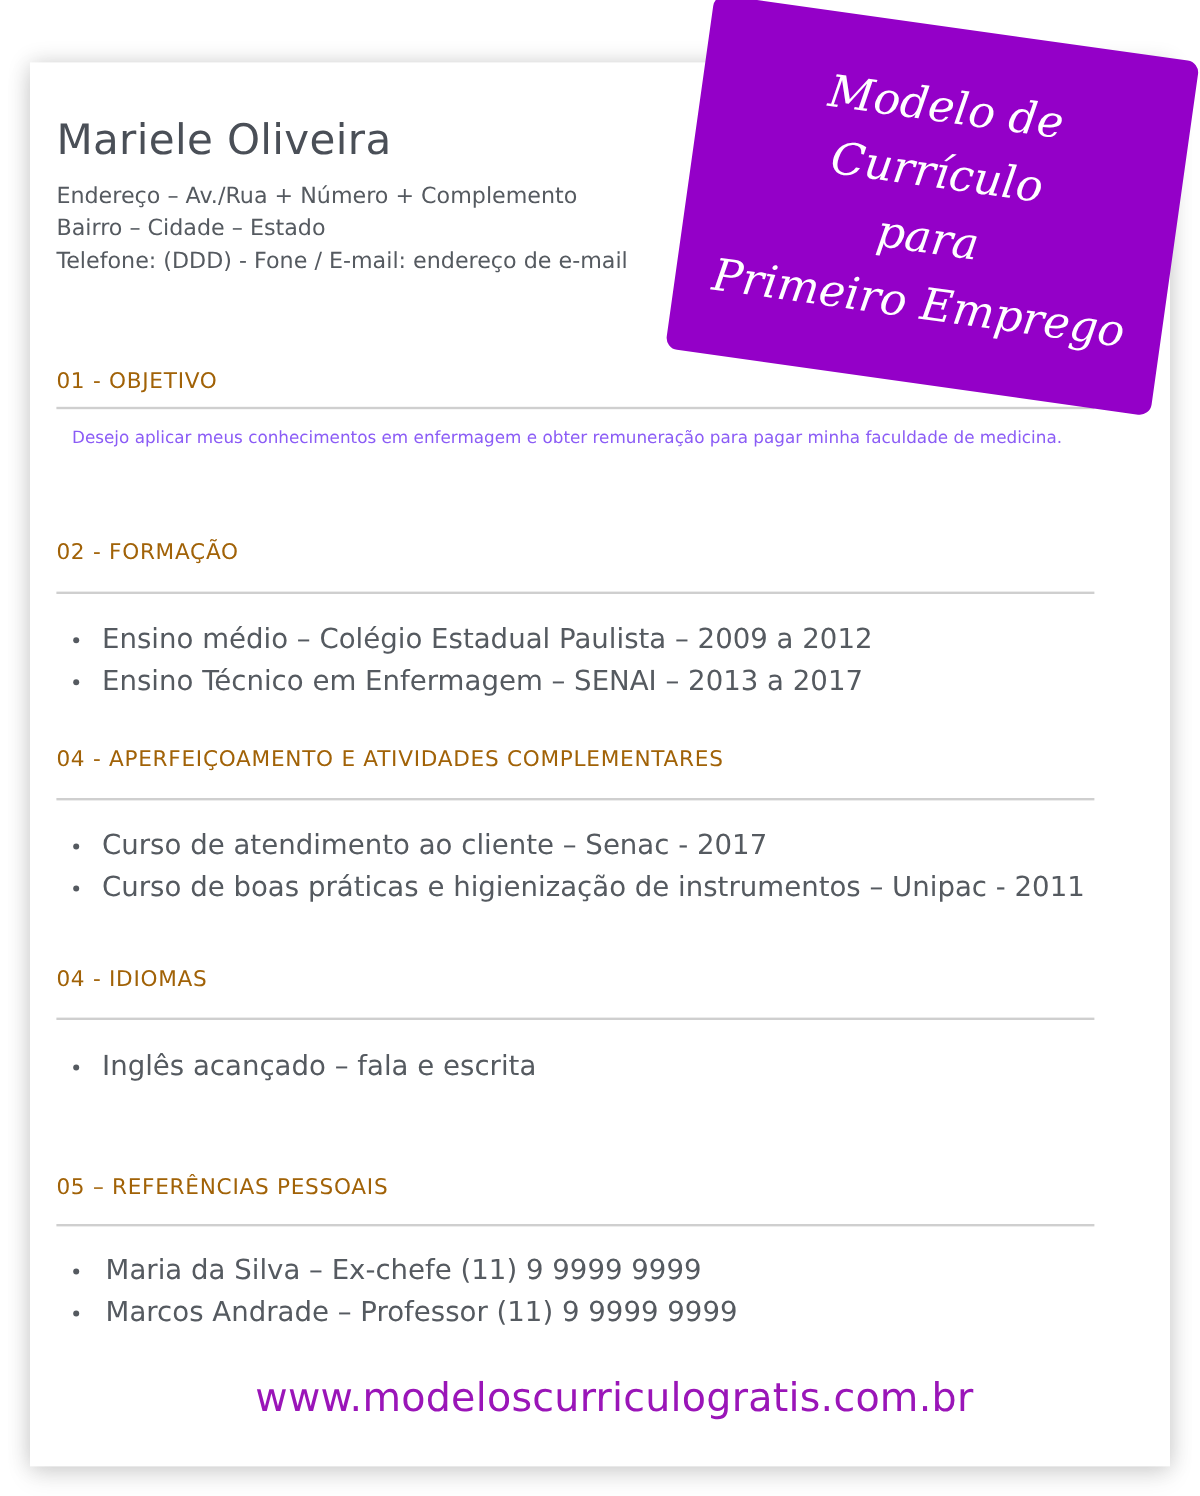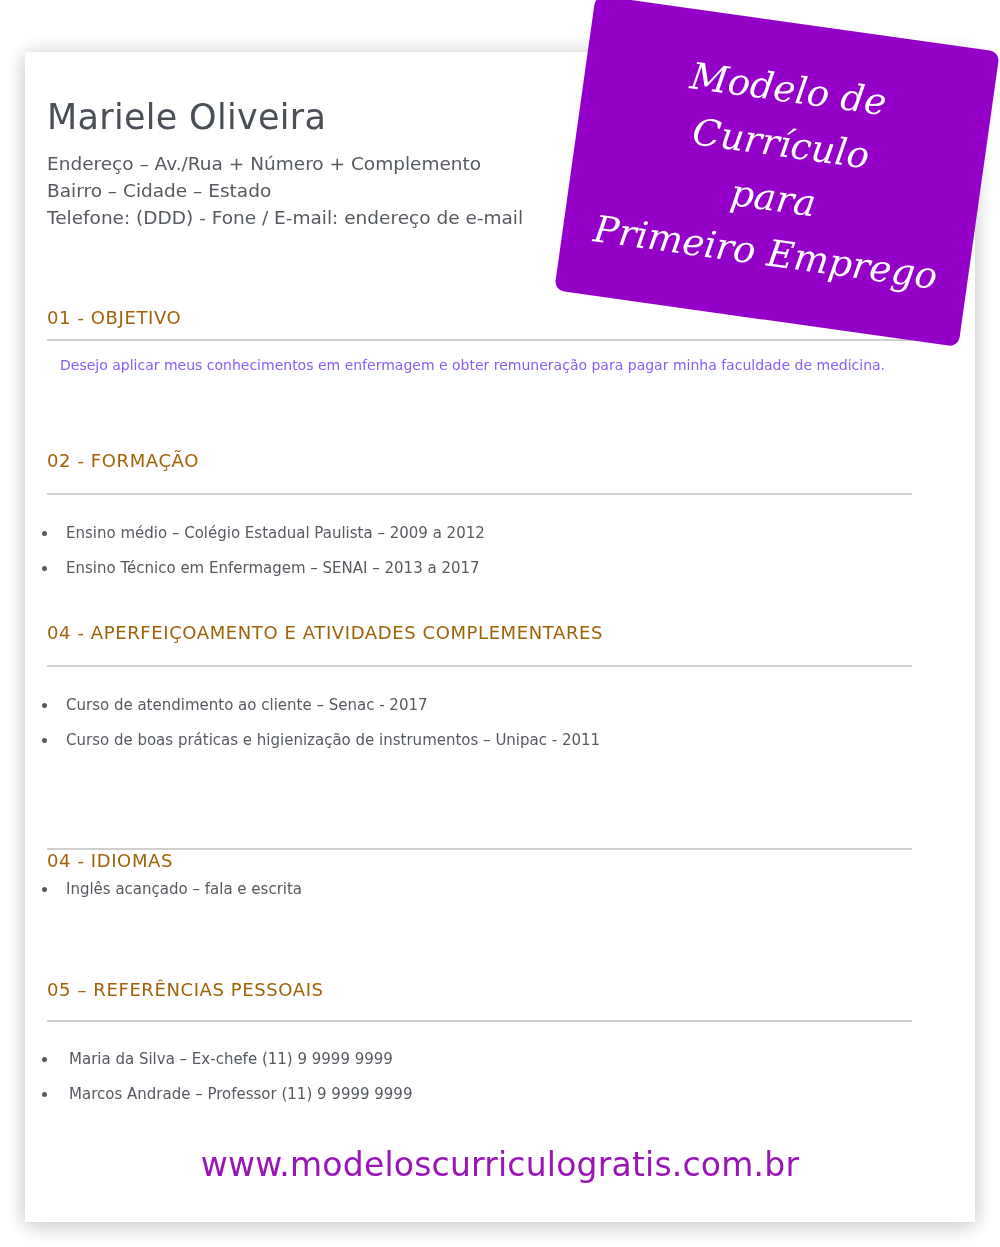--- a/index.html
+++ b/index.html
@@ -29,31 +29,31 @@
   }
   .rule {
     position: absolute; left: 22px; width: 865px; height: 0;
     border-top: 2px solid #cfcfcf;
   }
   .para {
     position: absolute; left: 22px; width: 910px;
     font-size: 14px; color: #8b5cf6; line-height: 27px; margin-left: 13px;
   }
   .list {
-    position: absolute; left: 14px; margin: 0; padding: 0; list-style: none;
-    font-size: 15px; color: #555a60;
+    position: absolute; left: 33px; margin: 0; padding: 0; list-style: none;
+    font-size: 23px; color: #555a60;
   }
   .list li { position: relative; padding-left: 27px; height: 35px; line-height: 24px; white-space: nowrap; }
   .list li::before {
     content: ""; position: absolute; left: 3px; top: 10px;
     width: 5px; height: 5px; border-radius: 50%; background: #555a60;
   }
   .list.refs li { padding-left: 30px; }
   .footer-url {
-    position: absolute; left: 0; width: 950px; top: 1093px; text-align: center;
+    position: absolute; left: 12px; width: 950px; top: 1093px; text-align: center;
     font-size: 33px; color: #9a15b8; letter-spacing: 0.2px;
   }
   .badge {
     position: absolute; left: 573px; top: 22px; width: 408px; height: 298px;
     background: #9400c8; border-radius: 10px;
     transform: rotate(8deg); transform-origin: center center;
     display: flex; flex-direction: column; align-items: center; justify-content: center;
     color: #ffffff;
     font-family: "DejaVu Serif", serif; font-style: italic;
     font-size: 37px; line-height: 55px; text-align: center;
@@ -83,21 +83,21 @@
     <li>Ensino Técnico em Enfermagem – SENAI – 2013 a 2017</li>
   </ul>
 
   <div class="section-title" style="top:570px;">04 - APERFEIÇOAMENTO E ATIVIDADES COMPLEMENTARES</div>
   <div class="rule" style="top:613px;"></div>
   <ul class="list" style="top:641px;">
     <li>Curso de atendimento ao cliente – Senac - 2017</li>
     <li>Curso de boas práticas e higienização de instrumentos – Unipac - 2011</li>
   </ul>
 
-  <div class="section-title" style="top:754px;margin-top:44px;">04 - IDIOMAS</div>
+  <div class="section-title" style="top:754px;">04 - IDIOMAS</div>
   <div class="rule" style="top:796px;"></div>
   <ul class="list" style="top:825px;">
     <li>Inglês acançado – fala e escrita</li>
   </ul>
 
   <div class="section-title" style="top:927px;">05 – REFERÊNCIAS PESSOAIS</div>
   <div class="rule" style="top:968px;"></div>
   <ul class="list refs" style="top:995px;">
     <li>Maria da Silva – Ex-chefe (11) 9 9999 9999</li>
     <li>Marcos Andrade – Professor (11) 9 9999 9999</li>

